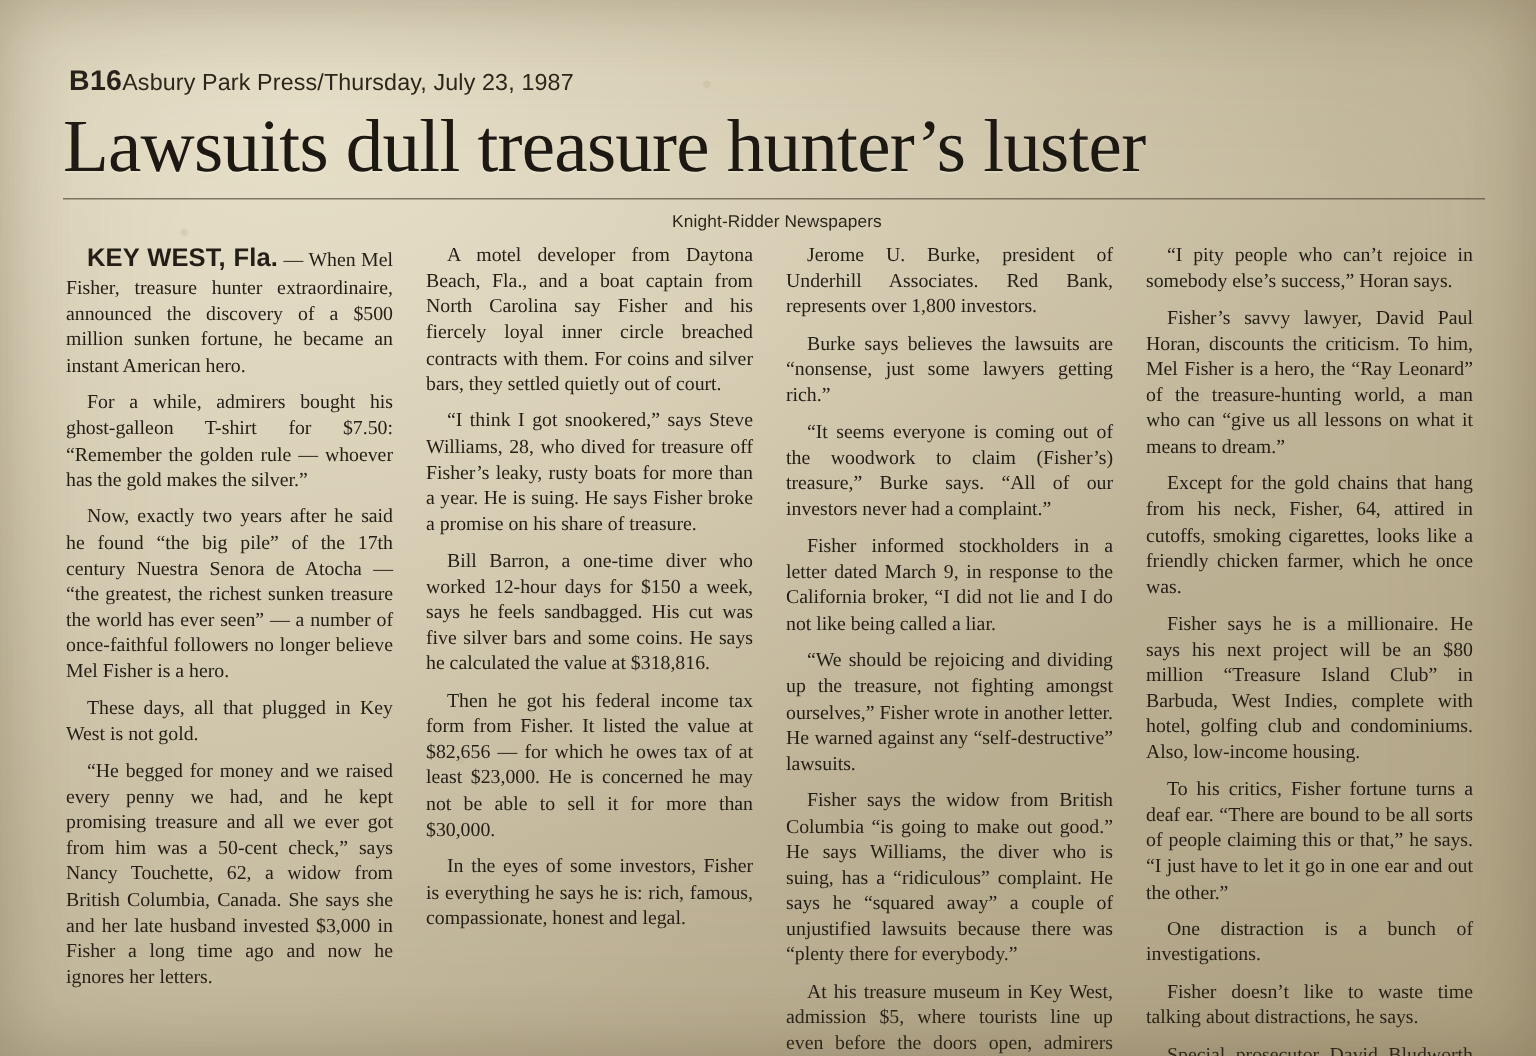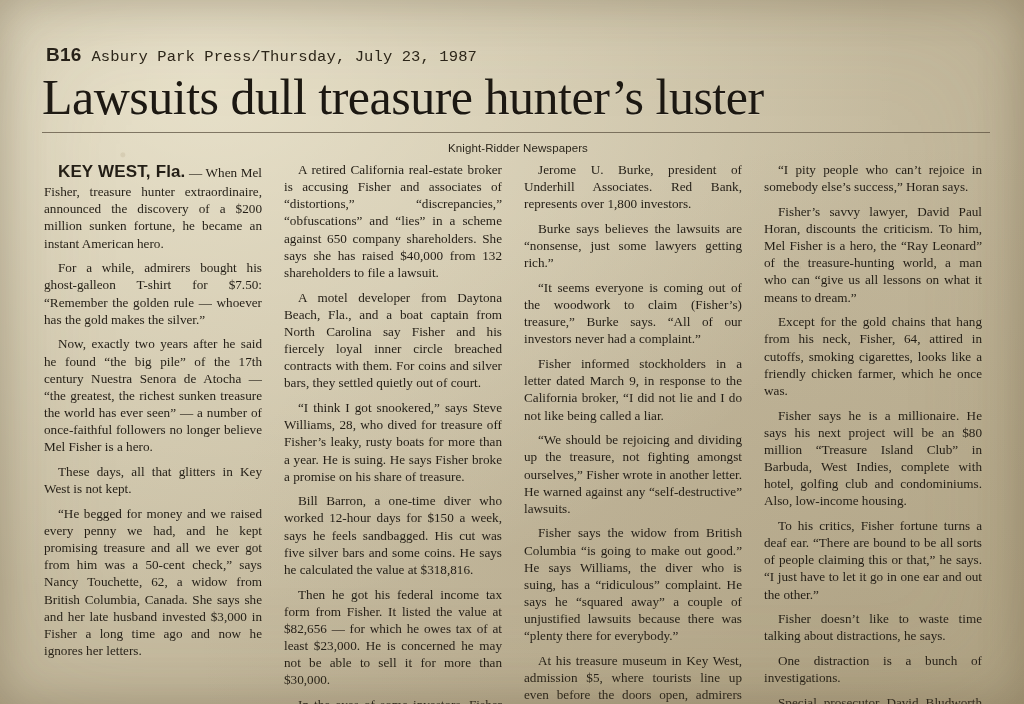--- a/index.html
+++ b/index.html
@@ -49,32 +49,31 @@
     position: absolute;
     left: 40px;
     top: 44px;
     width: 952px;
     height: 636px;
   }
   
   .masthead {
     display: flex;
     align-items: baseline;
-    gap: 10px;
     padding-left: 6px;
   }
   .page-number {
     font-family: "Liberation Sans", sans-serif;
     font-weight: bold;
     font-size: 19px;
     color: #241f18;
     letter-spacing: .2px;
   }
   .pub-line {
-    font-family: Liberation Mono, monospace;
+    font-family: Liberation Sans, sans-serif;
     font-size: 15.5px;
     color: #2b2519;
     letter-spacing: .1px;
   }
   
   .headline {
     margin: 6px 0 0 2px;
     font-family: "Liberation Serif", serif;
     font-weight: normal;
     font-size: 50px;
@@ -142,29 +141,28 @@
     </div>
 
     <h1 class="headline">Lawsuits dull treasure hunter’s luster</h1>
 
     <div class="rule"></div>
 
     <div class="byline">Knight-Ridder Newspapers</div>
 
     <div class="columns">
       <div class="col">
-        <p class="first"><span class="dateline">KEY WEST, Fla.</span><span> — When Mel Fisher, treasure hunter extraordinaire, announced the discovery of a $200 million sunken fortune, he became an instant American hero.</span></p>
+        <p class="first"><span class="dateline">KEY WEST, Fla.</span><span> — When Mel Fisher, treasure hunter extraordinaire, announced the discovery of a $500 million sunken fortune, he became an instant American hero.</span></p>
         <p>For a while, admirers bought his ghost-galleon T-shirt for $7.50: “Remember the golden rule — whoever has the gold makes the silver.”</p>
         <p>Now, exactly two years after he said he found “the big pile” of the 17th century Nuestra Senora de Atocha — “the greatest, the richest sunken treasure the world has ever seen” — a number of once-faithful followers no longer believe Mel Fisher is a hero.</p>
-        <p>These days, all that glitters in Key West is not kept.</p>
+        <p>These days, all that plugged in Key West is not gold.</p>
         <p>“He begged for money and we raised every penny we had, and he kept promising treasure and all we ever got from him was a 50-cent check,” says Nancy Touchette, 62, a widow from British Columbia, Canada. She says she and her late husband invested $3,000 in Fisher a long time ago and now he ignores her letters.</p>
       </div>
 
       <div class="col">
-        <p>A retired California real-estate broker is accusing Fisher and associates of “distortions,” “discrepancies,” “obfuscations” and “lies” in a scheme against 650 company shareholders. She says she has raised $40,000 from 132 shareholders to file a lawsuit.</p>
         <p>A motel developer from Daytona Beach, Fla., and a boat captain from North Carolina say Fisher and his fiercely loyal inner circle breached contracts with them. For coins and silver bars, they settled quietly out of court.</p>
         <p>“I think I got snookered,” says Steve Williams, 28, who dived for treasure off Fisher’s leaky, rusty boats for more than a year. He is suing. He says Fisher broke a promise on his share of treasure.</p>
         <p>Bill Barron, a one-time diver who worked 12-hour days for $150 a week, says he feels sandbagged. His cut was five silver bars and some coins. He says he calculated the value at $318,816.</p>
         <p>Then he got his federal income tax form from Fisher. It listed the value at $82,656 — for which he owes tax of at least $23,000. He is concerned he may not be able to sell it for more than $30,000.</p>
         <p>In the eyes of some investors, Fisher is everything he says he is: rich, famous, compassionate, honest and legal.</p>
       </div>
 
       <div class="col">
         <p>Jerome U. Burke, president of Underhill Associates. Red Bank, represents over 1,800 investors.</p>
         <p>Burke says believes the lawsuits are “nonsense, just some lawyers getting rich.”</p>
@@ -174,22 +172,22 @@
         <p>Fisher says the widow from British Columbia “is going to make out good.” He says Williams, the diver who is suing, has a “ridiculous” complaint. He says he “squared away” a couple of unjustified lawsuits because there was “plenty there for everybody.”</p>
         <p>At his treasure museum in Key West, admission $5, where tourists line up even before the doors open, admirers buy autographed Mel Fisher pens for $50, paperback books about the search for $9.95, “limited edition . . . not yet released for television” videos for $35 and eight silver pieces for up to $1,400.</p>
       </div>
 
       <div class="col">
         <p>“I pity people who can’t rejoice in somebody else’s success,” Horan says.</p>
         <p>Fisher’s savvy lawyer, David Paul Horan, discounts the criticism. To him, Mel Fisher is a hero, the “Ray Leonard” of the treasure-hunting world, a man who can “give us all lessons on what it means to dream.”</p>
         <p>Except for the gold chains that hang from his neck, Fisher, 64, attired in cutoffs, smoking cigarettes, looks like a friendly chicken farmer, which he once was.</p>
         <p>Fisher says he is a millionaire. He says his next project will be an $80 million “Treasure Island Club” in Barbuda, West Indies, complete with hotel, golfing club and condominiums. Also, low-income housing.</p>
         <p>To his critics, Fisher fortune turns a deaf ear. “There are bound to be all sorts of people claiming this or that,” he says. “I just have to let it go in one ear and out the other.”</p>
+        <p>One distraction is a bunch of investigations.</p>
         <p>Fisher doesn’t like to waste time talking about distractions, he says.</p>
-        <p>One distraction is a bunch of investigations.</p>
         <p>Special prosecutor David Bludworth is conducting a criminal inquiry for the state of Florida.</p>
 
       </div>
     </div>
   </div>
 
   <div class="grain"></div>
   <div class="edge-shadow"></div>
 </div>
 

